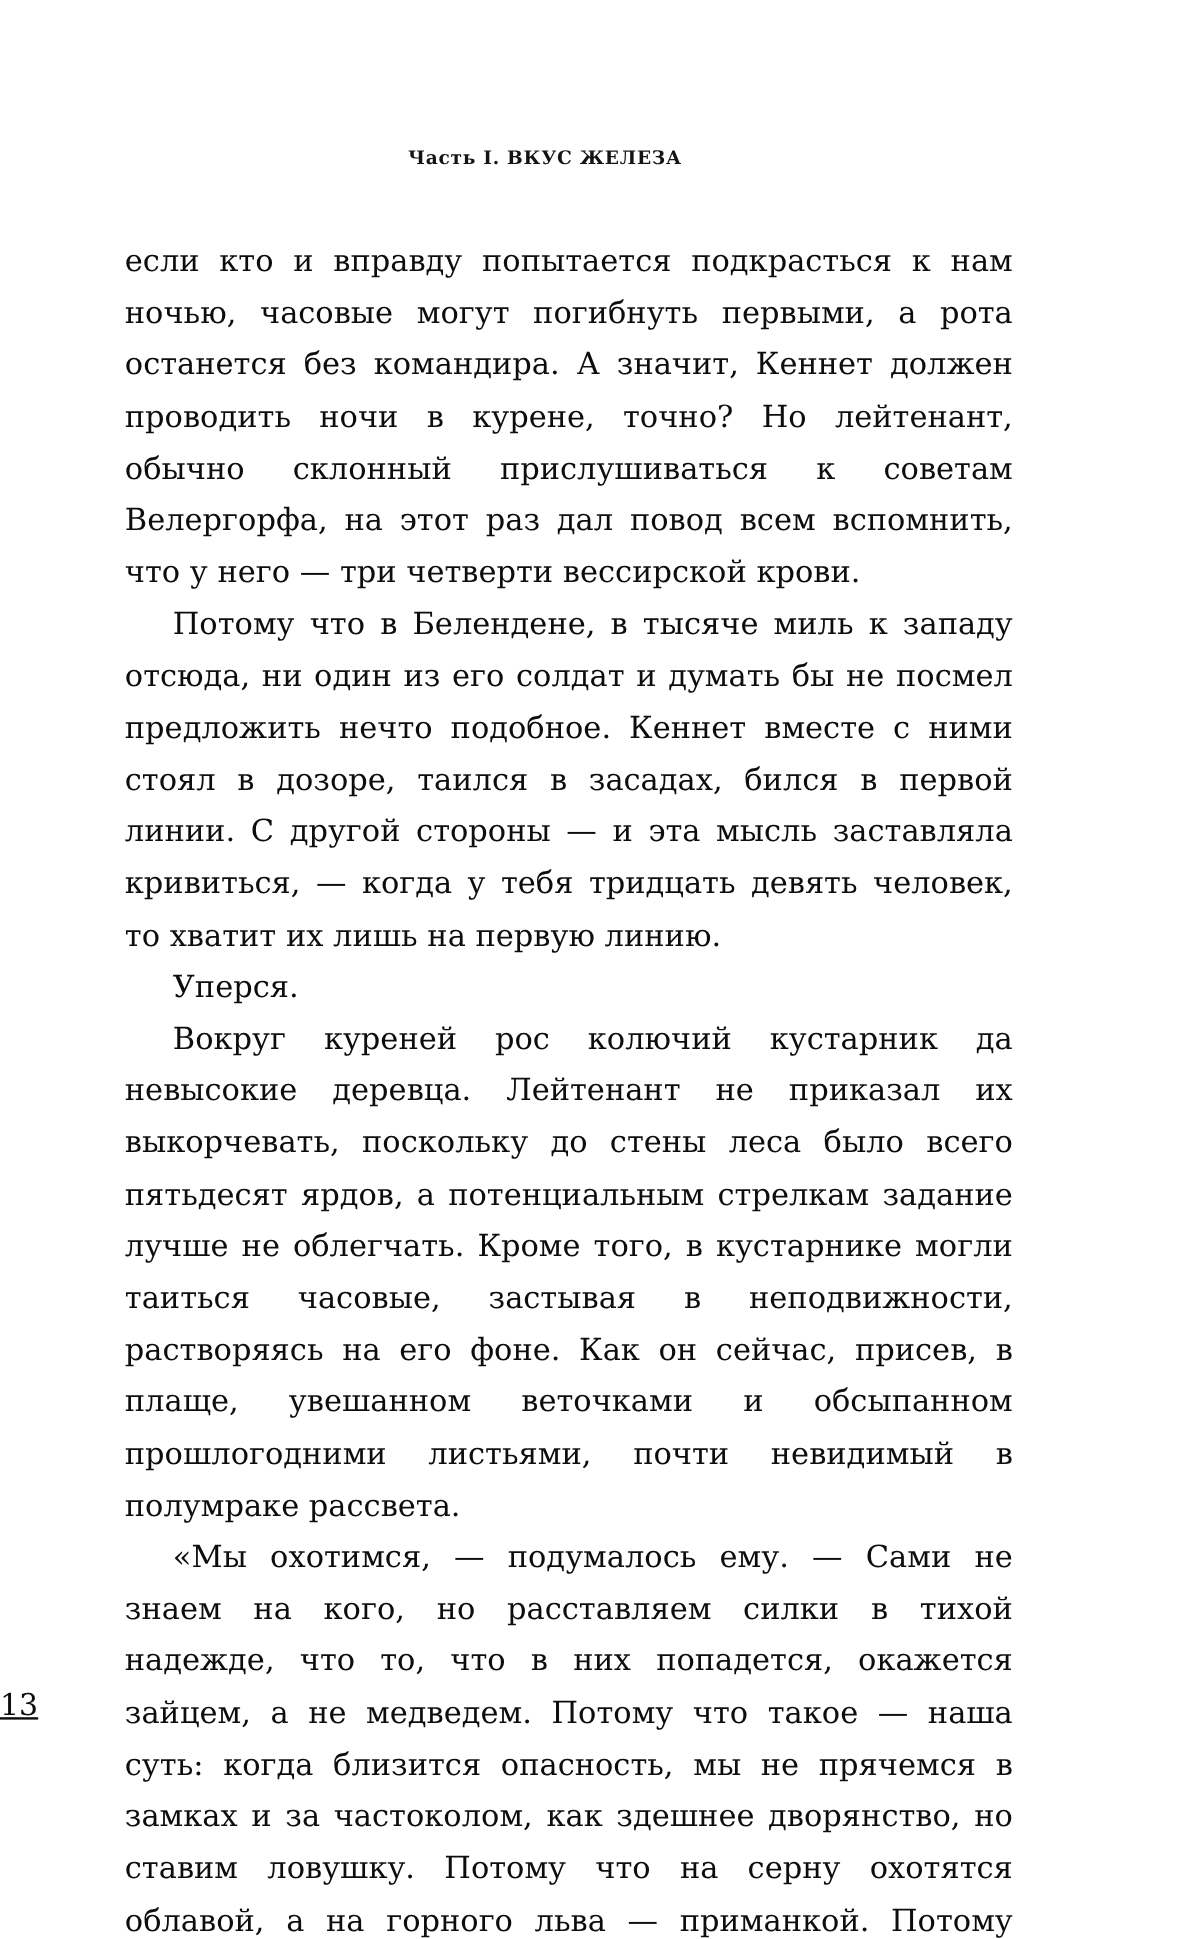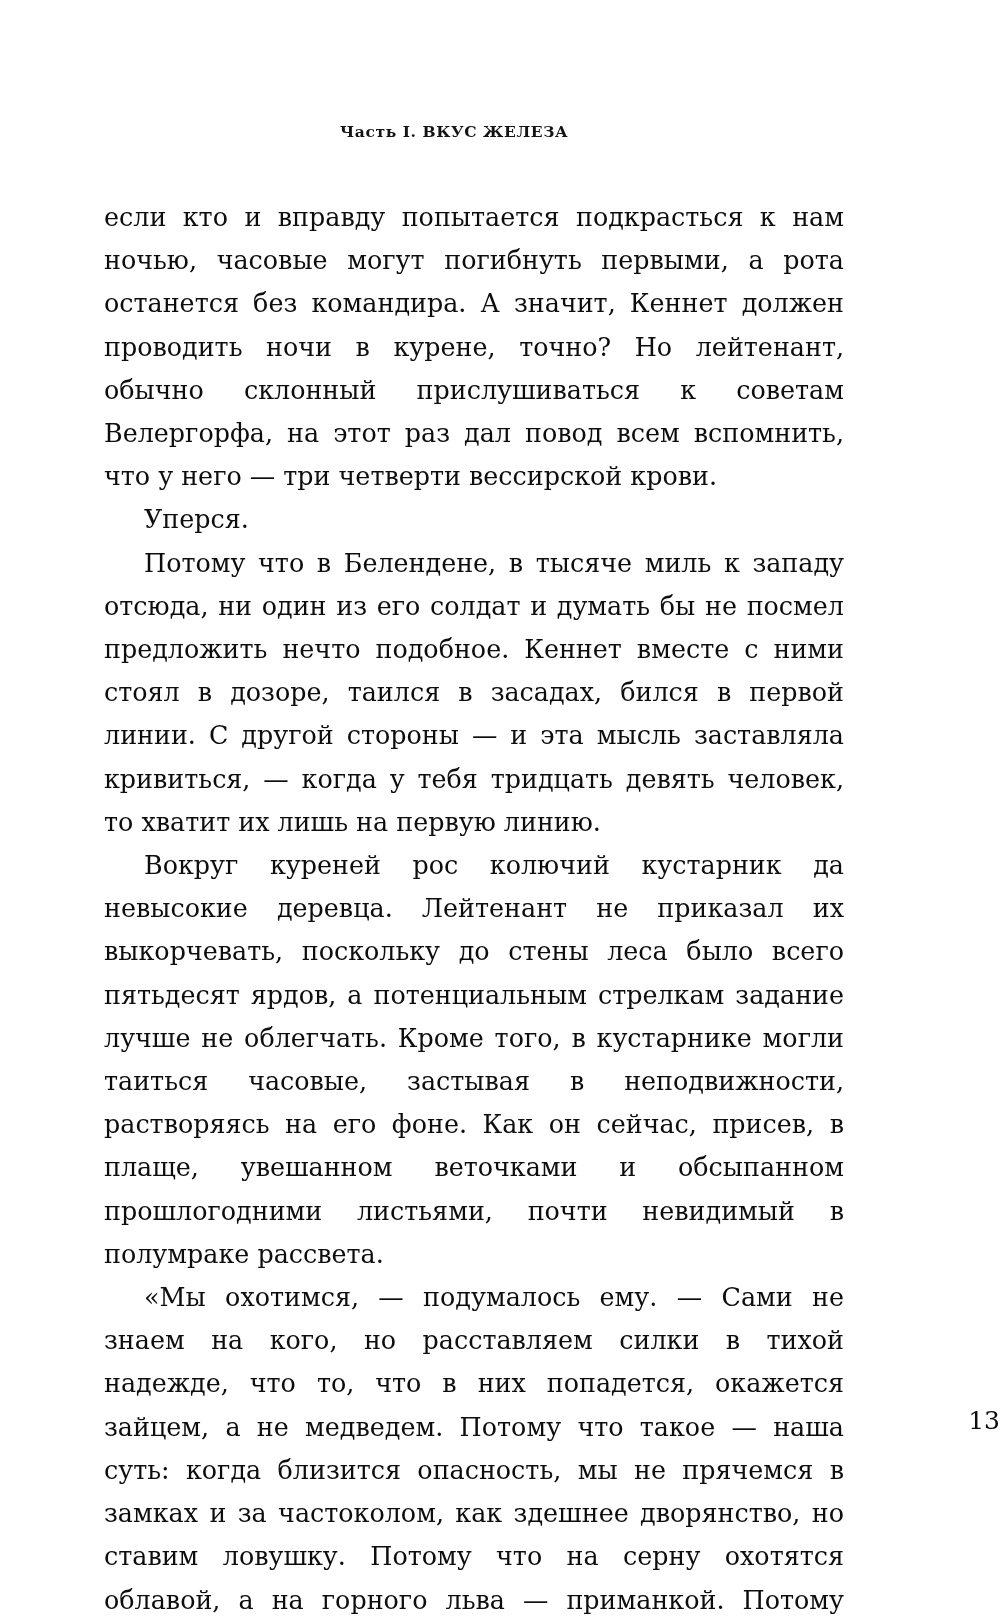--- a/index.html
+++ b/index.html
@@ -51,37 +51,38 @@
   }
   .body-text p.no-indent {
     text-indent: 0;
     margin-top: 16px;
   }
   .folio {
     position: absolute;
     top: 1406px;
     left: 0;
     width: 1000px;
-    text-align: right;
+    text-align: left;
     font-family: "DejaVu Serif", serif;
     font-size: 25px;
     color: #0d0d0d;
+    text-decoration: underline;
   }
 </style>
 </head>
 <body>
 
 <div class="page">
 
   <div class="running-head">Часть I. ВКУС ЖЕЛЕЗА</div>
 
   <div class="body-text">
     <p class="no-indent">если кто и вправду попытается подкрасться к нам ночью, часовые могут погибнуть первыми, а рота останется без командира. А значит, Кеннет должен проводить ночи в курене, точно? Но лейтенант, обычно склонный прислушиваться к советам Велергорфа, на этот раз дал повод всем вспомнить, что у него — три четверти вессирской крови.</p>
+    <p>Потому что в Белендене, в тысяче миль к западу отсюда, ни один из его солдат и думать бы не посмел предложить нечто подобное. Кеннет вместе с ними стоял в дозоре, таился в засадах, бился в первой линии. С другой стороны — и эта мысль заставляла кривиться, — когда у тебя тридцать девять человек, то хватит их лишь на первую линию.</p>
     <p>Уперся.</p>
-    <p>Потому что в Белендене, в тысяче миль к западу отсюда, ни один из его солдат и думать бы не посмел предложить нечто подобное. Кеннет вместе с ними стоял в дозоре, таился в засадах, бился в первой линии. С другой стороны — и эта мысль заставляла кривиться, — когда у тебя тридцать девять человек, то хватит их лишь на первую линию.</p>
     <p>Вокруг куреней рос колючий кустарник да невысокие деревца. Лейтенант не приказал их выкорчевать, поскольку до стены леса было всего пятьдесят ярдов, а потенциальным стрелкам задание лучше не облегчать. Кроме того, в кустарнике могли таиться часовые, застывая в неподвижности, растворяясь на его фоне. Как он сейчас, присев, в плаще, увешанном веточками и обсыпанном прошлогодними листьями, почти невидимый в полумраке рассвета.</p>
     <p>«Мы охотимся, — подумалось ему. — Сами не знаем на кого, но расставляем силки в тихой надежде, что то, что в них попадется, окажется зайцем, а не медведем. Потому что такое — наша суть: когда близится опасность, мы не прячемся в замках и за частоколом, как здешнее дворянство, но ставим ловушку. Потому что на серну охотятся облавой, а на горного льва — приманкой. Потому что...»</p>
 
   </div>
 
   <div class="folio">13</div>
 
 </div>
 
 </body></html>

